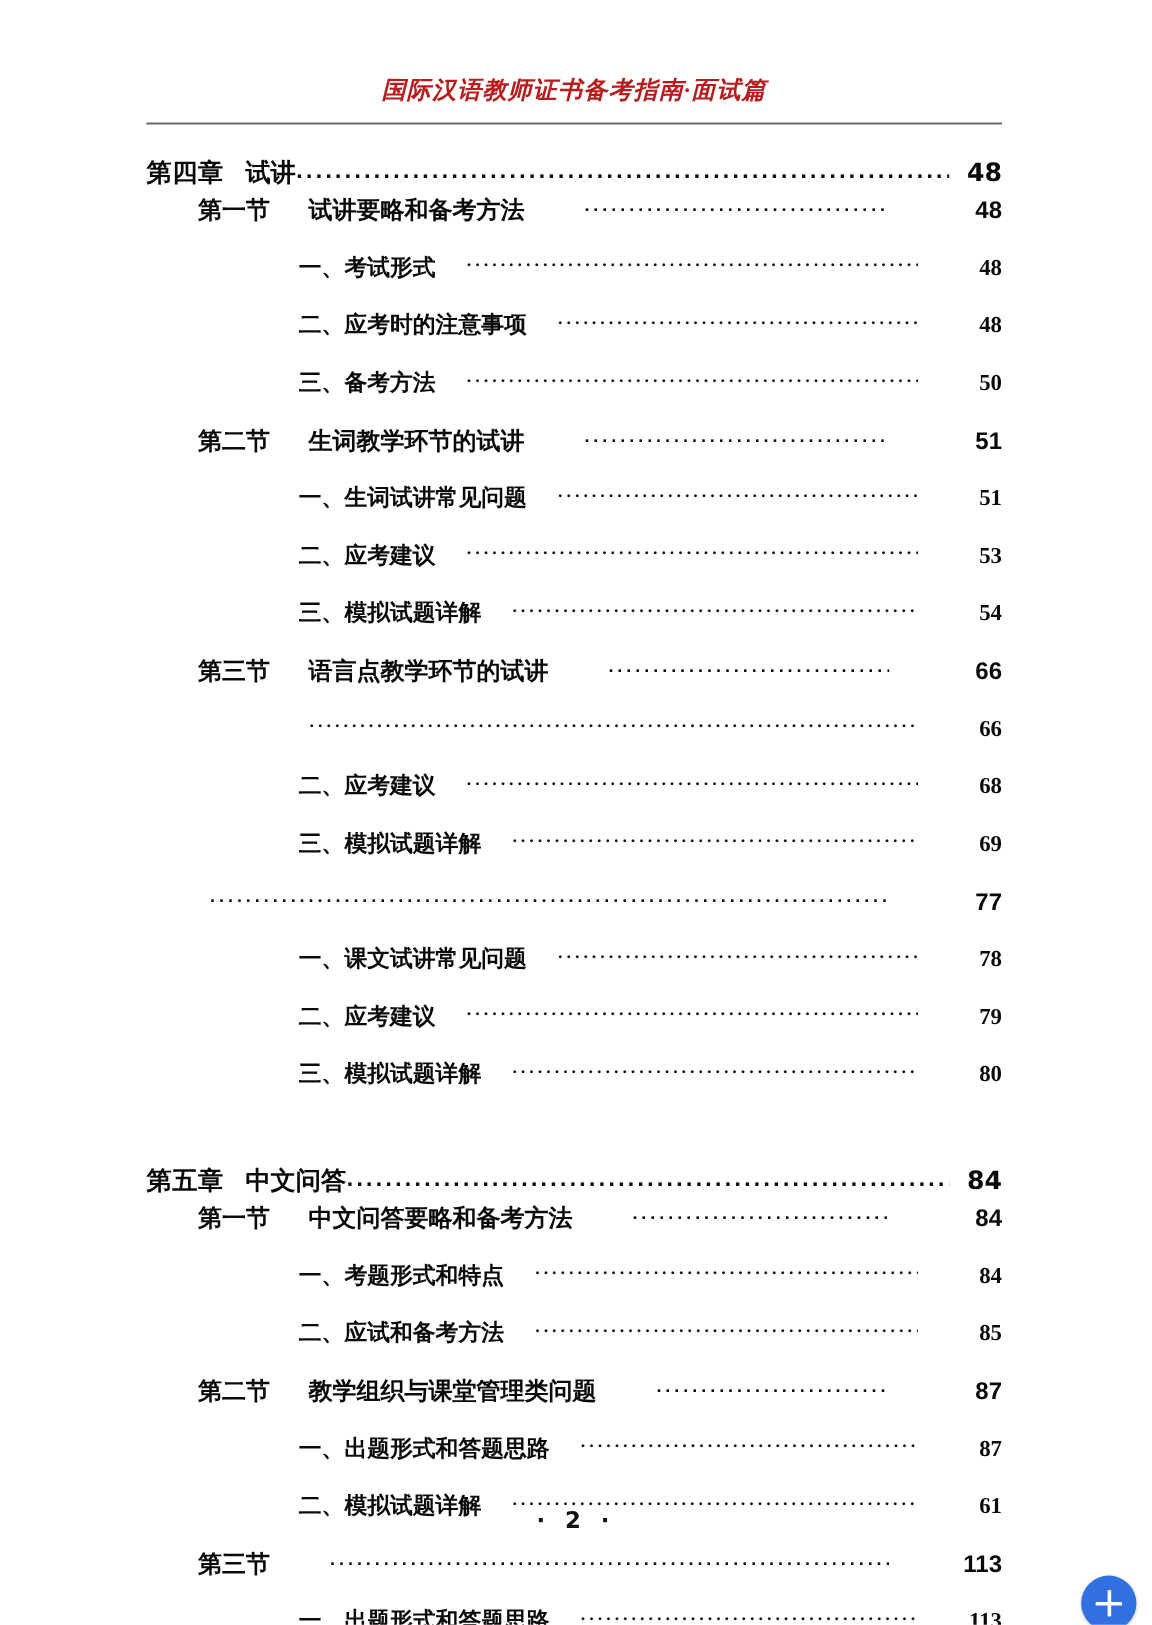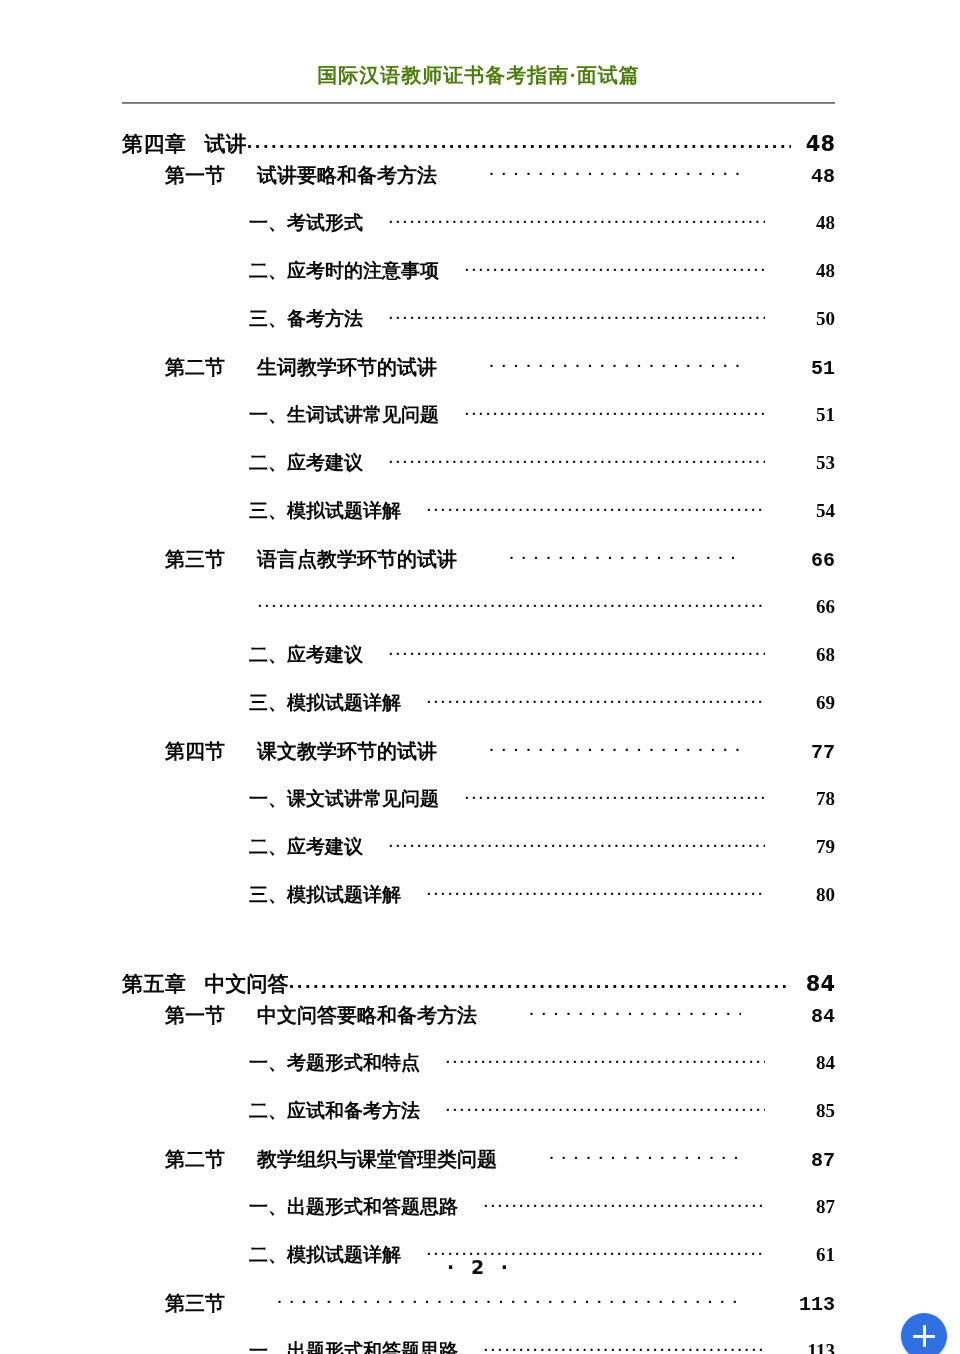--- a/index.html
+++ b/index.html
@@ -25,23 +25,24 @@
 
   
   .running-head {
     position: absolute;
     left: 122px;
     top: 62px;
     width: 713px;
     text-align: center;
     font-family: "Liberation Serif", "DejaVu Serif", serif;
     font-weight: bold;
+    font-style: italic;
     font-size: 20px;
     letter-spacing: 1px;
-    color: #4d7c0f;
+    color: #b91c1c;
     white-space: nowrap;
   }
   .head-rule {
     position: absolute;
     left: 122px;
     top: 102px;
     width: 713px;
     height: 2px;
     background: linear-gradient(to bottom, #8a8a8a 0%, #5d5d5d 50%, #b9b9b9 100%);
   }
@@ -118,21 +119,21 @@
     font-family: "DejaVu Sans", "Liberation Sans", sans-serif;
   }
   .row-chapter .pageno {
     width: 44px;
     font-size: 21px;
     font-family: "DejaVu Sans", "Liberation Sans", sans-serif;
   }
 
   
   .row-section {
-    font-family: Liberation Mono, monospace;
+    font-family: Liberation Sans, sans-serif;
     font-weight: bold;
     font-size: 20px;
     height: 48px;
     padding-left: 43px;
     width: 670px;
     gap: 40px;
   }
   .row-section .title-label { margin-left: 32px; }
   .row-section .leader { margin-left: 10px; }
   .row-section .leader .dots { letter-spacing: 3.3px; font-size: 15px; }
@@ -325,24 +326,20 @@
       <div class="toc-row row-item">
         <span class="label-group">
           <span class="title-label">三、模拟试题详解</span>
         </span>
         <span class="leader">
           <span class="dots">.....................................................................................................................................................</span>
         </span>
         <span class="pageno">69</span>
       </div>
       <div class="toc-row row-section">
-        <span class="label-group">
-          <span class="num-label">第四节</span>
-          <span class="title-label">课文教学环节的试讲</span>
-        </span>
         <span class="leader">
           <span class="dots">.....................................................................................................................................................</span>
         </span>
         <span class="pageno">77</span>
       </div>
       <div class="toc-row row-item">
         <span class="label-group">
           <span class="title-label">一、课文试讲常见问题</span>
         </span>
         <span class="leader">

